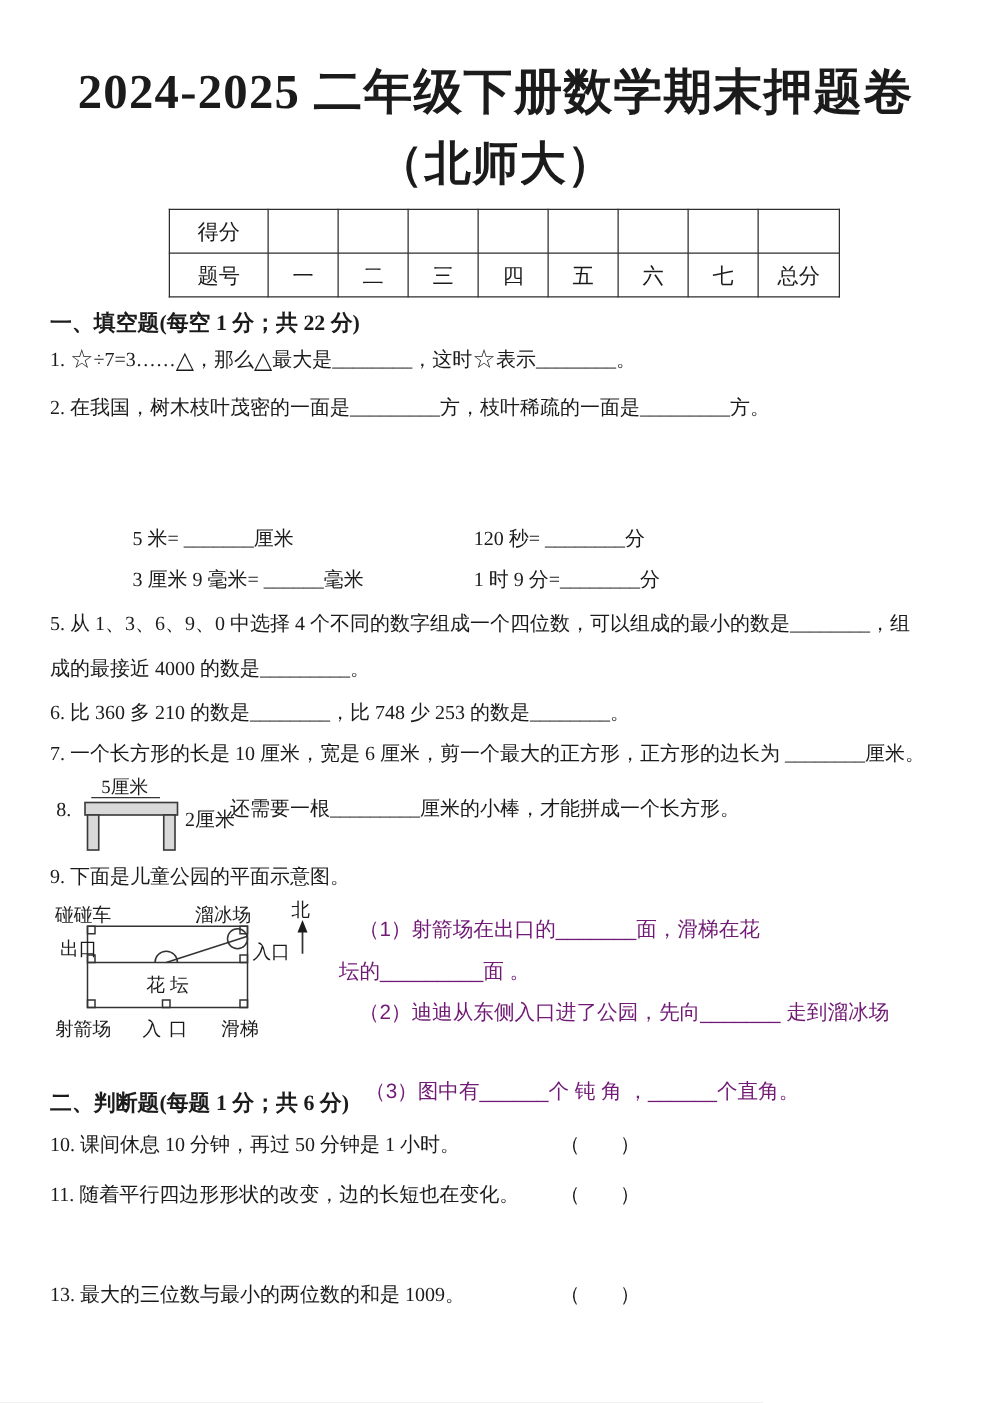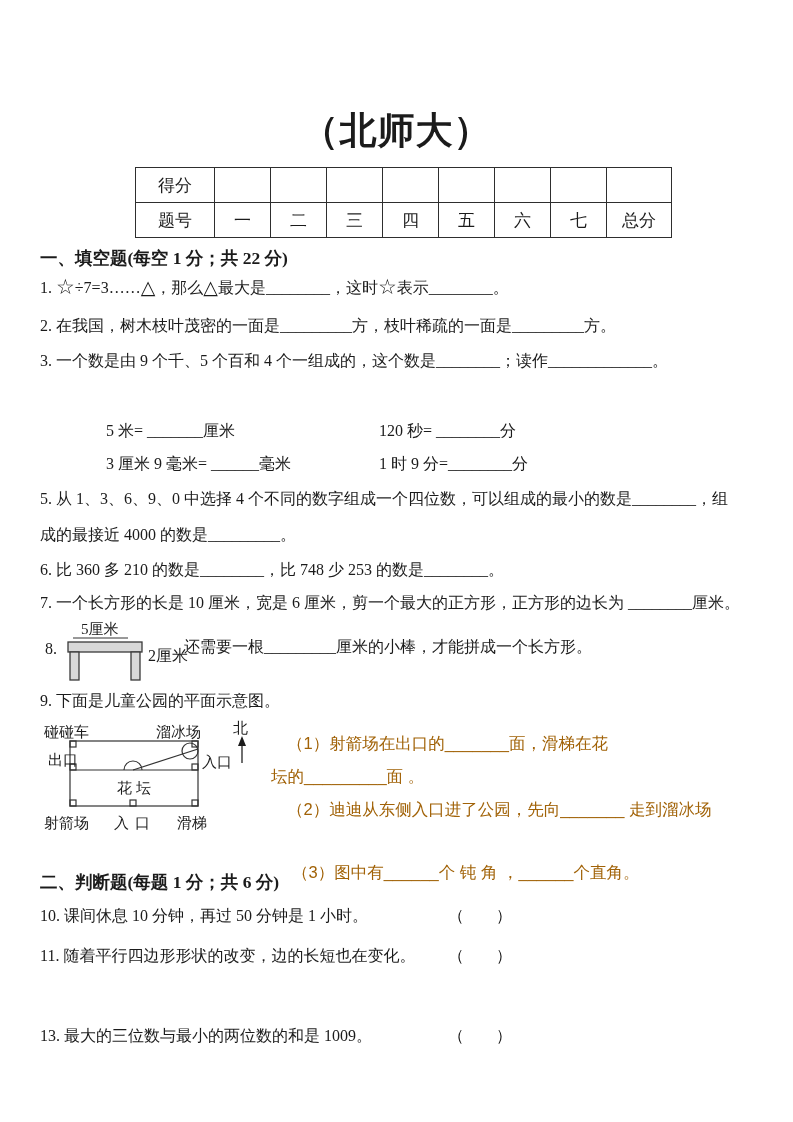--- a/index.html
+++ b/index.html
@@ -25,33 +25,34 @@
     border:1.6px solid #2e2e2e;
     height:34px;text-align:center;vertical-align:middle;
     font-size:17px;padding:0;
   }
   td.c0{width:78px;} td.cn{width:55px;} td.cz{width:64px;}
   .sechead{font-weight:bold;font-size:17.5px;}
   .q{font-size:16px;}
   .sym{font-size:21px;position:relative;top:1px;line-height:0;}
   .sym2{font-size:19px;position:relative;top:1px;line-height:0;}
   .col1{display:inline-block;width:273px;margin-left:44px;}
-  .sans{font-family:"Liberation Sans","DejaVu Sans",sans-serif;font-size:16.5px;color:#a16207;}
+  .sans{font-family:"Liberation Sans","DejaVu Sans",sans-serif;font-size:16.5px;color:#701a75;}
   .jtext{display:inline-block;width:408px;}
   .vlabel{width:17px;line-height:18px;word-break:break-all;white-space:normal;}
   .maplabel{font-size:15px;}
   .mapwrap{left:40px;top:713px;width:280px;height:135px;}
   .mapwrap .abs{white-space:nowrap;}
   svg{display:block;}
 </style>
 </head>
 <body>
 
 <div class="page">
 
+  <div class="abs title title1">2024-2025 二年级下册数学期末押题卷</div>
   <div class="abs title title2">（北师大）</div>
 
   <table class="score">
     <tbody>
         <tr>
       <td class="c0">得分</td>
       <td class="cn"></td>
       <td class="cn"></td>
       <td class="cn"></td>
       <td class="cn"></td>
@@ -74,21 +75,20 @@
   </tbody>
     </table>
 
   <div class="abs sechead" style="left:40px;top:246px;">一、填空题(每空 1 分；共 22 分)</div>
 
   <div class="abs q" style="left:40px;top:278px;">
     <span>1. </span><span class="sym">☆</span><span>÷7=3……</span><span class="sym2">△</span><span>，那么</span><span class="sym2">△</span><span>最大是________，这时</span><span class="sym">☆</span><span>表示________。</span>
   </div>
 
   <div class="abs q" style="left:40px;top:316px;">2. 在我国，树木枝叶茂密的一面是_________方，枝叶稀疏的一面是_________方。</div>
-  <div class="abs q" style="left:40px;top:351px;">3. 一个数是由 9 个千、5 个百和 4 个一组成的，这个数是________；读作_____________。</div>
 
   <div class="abs q" style="left:62px;top:421px;">
     <span class="col1">5 米= _______厘米</span><span>120 秒= ________分</span>
   </div>
   <div class="abs q" style="left:62px;top:454px;">
     <span class="col1">3 厘米 9 毫米= ______毫米</span><span>1 时 9 分=________分</span>
   </div>
 
   <div class="abs q" style="left:40px;top:489px;">5. 从 1、3、6、9、0 中选择 4 个不同的数字组成一个四位数，可以组成的最小的数是________，组</div>
   <div class="abs q" style="left:40px;top:525px;">成的最接近 4000 的数是_________。</div>

